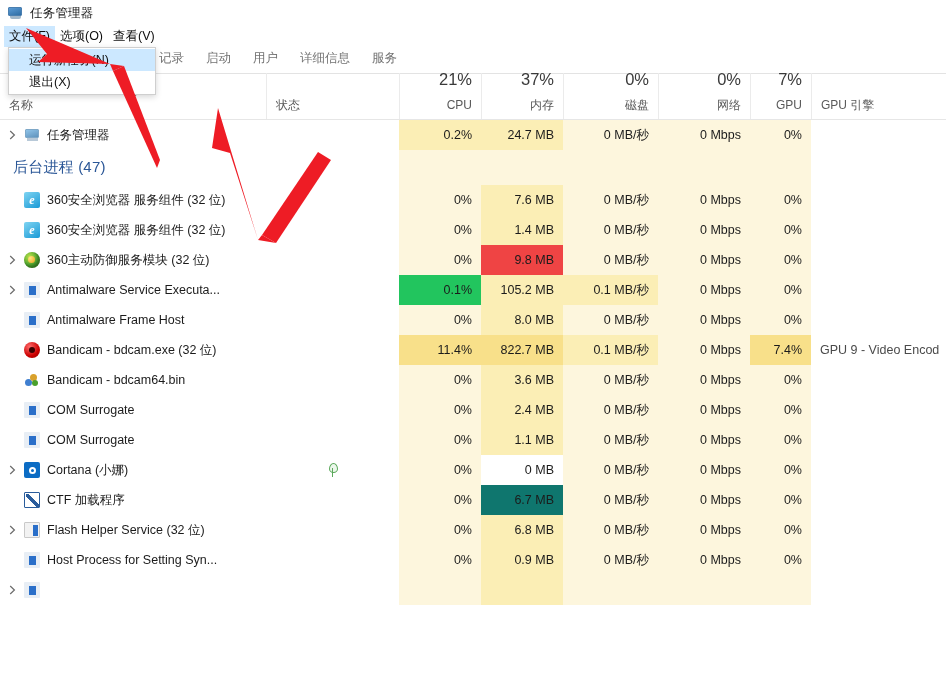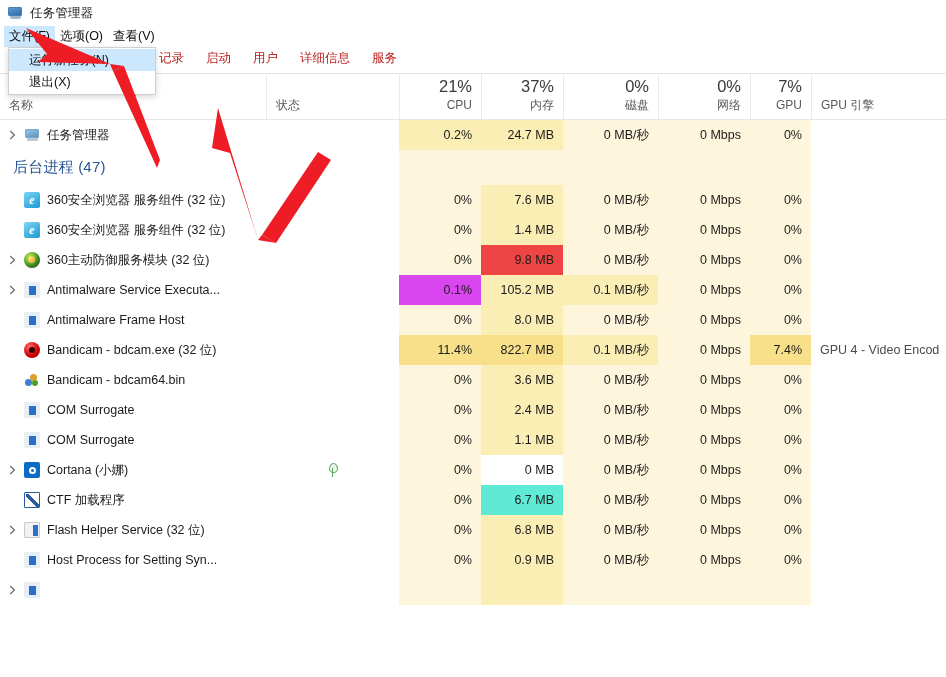--- a/index.html
+++ b/index.html
@@ -50,21 +50,21 @@
   
   .tabstrip {
     position:relative;
     height: 27px;
     background:#ffffff;
     display:flex; align-items:flex-end;
     padding-left: 8px;
     border-bottom: 1px solid #e3e3e3;
   }
   .tabstrip .tab {
-    font-size: 12.5px; color:#b91c1c;
+    font-size: 12.5px; color:#737373;
     padding: 3px 11px 6px 11px;
     white-space: nowrap; cursor: default;
   }
 
   
   .dropdown {
     position:absolute; left:8px; top:47px;
     width: 148px;
     background:#ffffff;
     border:1px solid #cfcfcf;
@@ -93,21 +93,21 @@
     display:flex; flex-direction:column; justify-content:flex-end;
     padding-bottom: 6px;
     font-size: 12px; color:#5a5a5a;
     border-left: 1px solid #ebebeb;
     cursor: default;
   }
   .colhead .ch:first-child { border-left:none; }
   .colhead .ch .pct {
     font-size: 16.5px; color:#3a3a3a; font-weight:400;
     text-align:right; padding-right:9px; line-height:20px;
-    margin-bottom: 2px;
+    margin-bottom: 9px;
   }
   .colhead .ch .lbl-r { text-align:right; padding-right:9px; line-height:15px; }
   .colhead .ch .lbl-l { text-align:left;  padding-left:9px;  line-height:15px; }
   .colhead .sortcaret {
     position:absolute; left:126px; top:17px;
     width:10px; height:6px; color:#6d6d6d; font-size:11px; line-height:6px;
   }
 
   
   .rows { position:relative; background:#fff; }
@@ -329,21 +329,21 @@
             <svg width="7" height="10" viewBox="0 0 7 10">
               <path d="M1.2 1 L5.4 5 L1.2 9" fill="none" stroke="#6b6b6b" stroke-width="1.2"></path>
             </svg>
           </span>
           <span class="picon ic-win">
             <i></i>
           </span>
           <span class="pname">Antimalware Service Executa...</span>
         </div>
         <div class="cell c-status"></div>
-        <div class="cell c-cpu" style="background:#d946ef">0.1%</div>
+        <div class="cell c-cpu" style="background:#22c55e">0.1%</div>
         <div class="cell c-mem" style="background:#fbeeb5">105.2 MB</div>
         <div class="cell c-disk" style="background:#fbeeb5">0.1 MB/秒</div>
         <div class="cell c-net" style="background:#fdf6dd">0 Mbps</div>
         <div class="cell c-gpu" style="background:#fdf6dd">0%</div>
         <div class="cell c-gpueng"></div>
       </div>
       <div class="row">
         <div class="cell c-name">
           <span class="indent"></span>
           <span class="picon ic-win">
@@ -366,21 +366,21 @@
             <i></i>
           </span>
           <span class="pname">Bandicam - bdcam.exe (32 位)</span>
         </div>
         <div class="cell c-status"></div>
         <div class="cell c-cpu" style="background:#f8e08a">11.4%</div>
         <div class="cell c-mem" style="background:#f8e08a">822.7 MB</div>
         <div class="cell c-disk" style="background:#fbeeb5">0.1 MB/秒</div>
         <div class="cell c-net" style="background:#fdf6dd">0 Mbps</div>
         <div class="cell c-gpu" style="background:#f8e08a">7.4%</div>
-        <div class="cell c-gpueng">GPU 4 - Video Encod</div>
+        <div class="cell c-gpueng">GPU 9 - Video Encod</div>
       </div>
       <div class="row">
         <div class="cell c-name">
           <span class="indent"></span>
           <span class="picon ic-band64">
             <span class="b1"></span>
             <span class="b2"></span>
             <span class="b3"></span>
           </span>
           <span class="pname">Bandicam - bdcam64.bin</span>
@@ -453,21 +453,21 @@
       <div class="row">
         <div class="cell c-name">
           <span class="indent"></span>
           <span class="picon ic-ctf">
             <span class="pen"></span>
           </span>
           <span class="pname">CTF 加载程序</span>
         </div>
         <div class="cell c-status"></div>
         <div class="cell c-cpu" style="background:#fdf6dd">0%</div>
-        <div class="cell c-mem" style="background:#5eead4">6.7 MB</div>
+        <div class="cell c-mem" style="background:#0f766e">6.7 MB</div>
         <div class="cell c-disk" style="background:#fdf6dd">0 MB/秒</div>
         <div class="cell c-net" style="background:#fdf6dd">0 Mbps</div>
         <div class="cell c-gpu" style="background:#fdf6dd">0%</div>
         <div class="cell c-gpueng"></div>
       </div>
       <div class="row">
         <div class="cell c-name">
           <span class="expander">
             <svg width="7" height="10" viewBox="0 0 7 10">
               <path d="M1.2 1 L5.4 5 L1.2 9" fill="none" stroke="#6b6b6b" stroke-width="1.2"></path>

